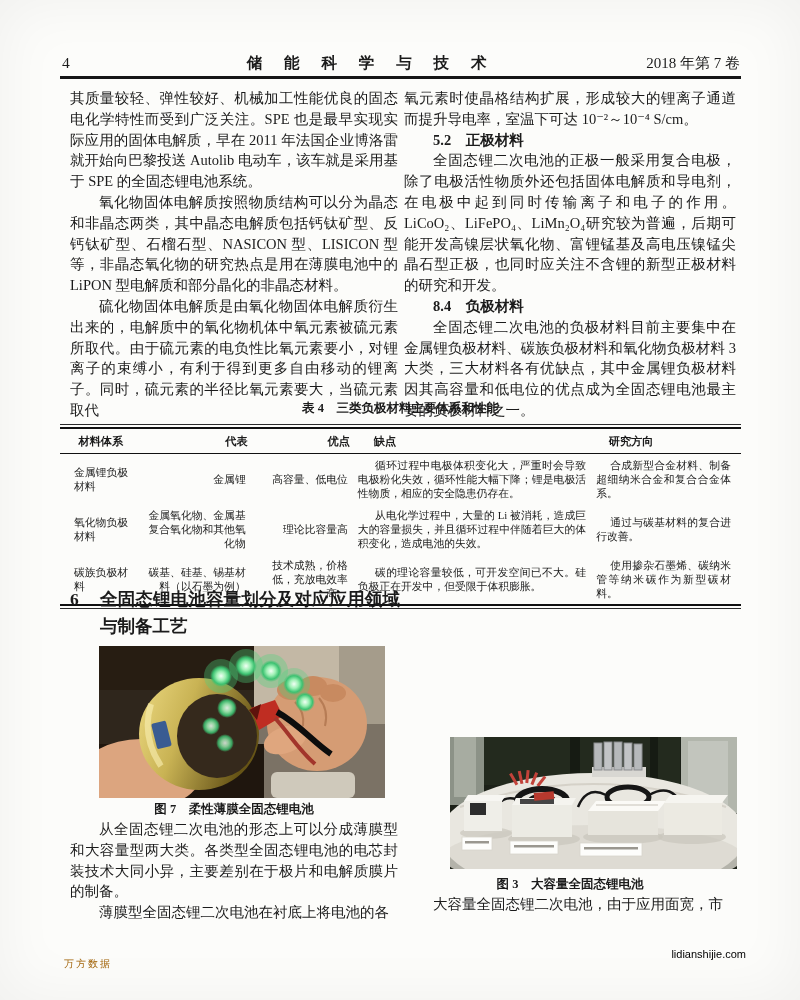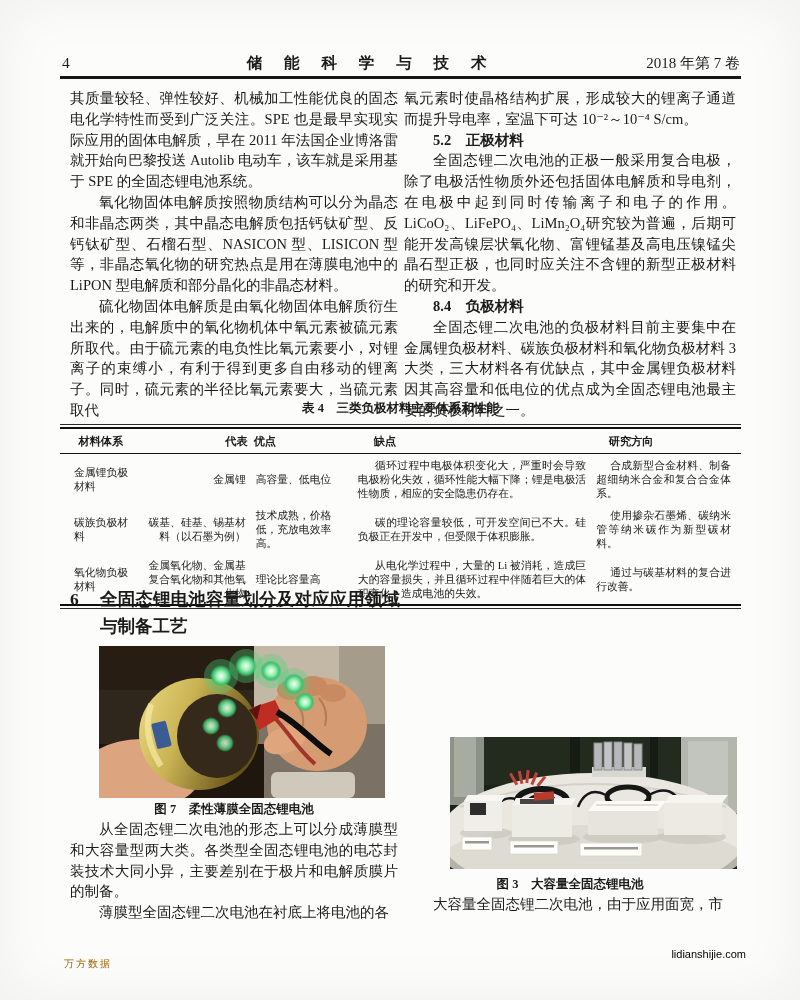--- a/index.html
+++ b/index.html
@@ -26,21 +26,21 @@
   
   .tblwrap{position:absolute;left:60px;top:400px;width:681px;}
   .tbl-title{text-align:center;font-weight:bold;font-size:12.5px;margin:0 0 7px 0;}
   .tbl-box{border-top:1px solid #2a2a2a;border-bottom:1px solid #2a2a2a;padding:2px 0;}
   table.t4{width:100%;border-collapse:collapse;font-size:10.8px;line-height:14px;
     border-top:2px solid #111;border-bottom:2px solid #111;}
   .t4 th{border-bottom:1.3px solid #111;font-weight:bold;padding:5px 3px;font-size:11.2px;}
   .t4 td{padding:4px 5px;vertical-align:middle;}
   .t4 .c-sys{width:12%;text-align:left;padding-left:14px;}
   .t4 .c-rep{width:16%;text-align:right;}
-  .t4 .c-adv{width:15%;text-align:left;}
+  .t4 .c-adv{width:15%;text-align:right;}
   .t4 .c-dis{width:35%;text-align:justify;text-indent:1.6em;}
   .t4 .c-dir{width:22%;text-align:justify;text-indent:1.3em;padding-right:10px;}
   .t4 th.c-sys{text-align:center;padding-left:3px;}
   
   .sec6{position:absolute;left:70px;top:586px;width:330px;display:flex;
     font-size:17.5px;font-weight:bold;line-height:27px;}
   .sec6 .num{flex:0 0 30px;}
   .sec6 .ttl{flex:1;text-align:justify;}
   
   .fig2{position:absolute;left:99px;top:646px;width:286px;height:152px;}
@@ -98,32 +98,32 @@
         </thead>
         <tbody>
           <tr>
             <td class="c-sys">金属锂负极材料</td>
             <td class="c-rep">金属锂</td>
             <td class="c-adv">高容量、低电位</td>
             <td class="c-dis">循环过程中电极体积变化大，严重时会导致电极粉化失效，循环性能大幅下降；锂是电极活性物质，相应的安全隐患仍存在。</td>
             <td class="c-dir">合成新型合金材料、制备超细纳米合金和复合合金体系。</td>
           </tr>
           <tr>
+            <td class="c-sys">氧化物负极材料</td>
+            <td class="c-rep">金属氧化物、金属基复合氧化物和其他氧化物</td>
+            <td class="c-adv">理论比容量高</td>
+            <td class="c-dis">从电化学过程中，大量的 Li 被消耗，造成巨大的容量损失，并且循环过程中伴随着巨大的体积变化，造成电池的失效。</td>
+            <td class="c-dir">通过与碳基材料的复合进行改善。</td>
+          </tr>
+          <tr>
             <td class="c-sys">碳族负极材料</td>
             <td class="c-rep">碳基、硅基、锡基材料（以石墨为例）</td>
             <td class="c-adv">技术成熟，价格低，充放电效率高。</td>
             <td class="c-dis">碳的理论容量较低，可开发空间已不大。硅负极正在开发中，但受限于体积膨胀。</td>
             <td class="c-dir">使用掺杂石墨烯、碳纳米管等纳米碳作为新型碳材料。</td>
-          </tr>
-          <tr>
-            <td class="c-sys">氧化物负极材料</td>
-            <td class="c-rep">金属氧化物、金属基复合氧化物和其他氧化物</td>
-            <td class="c-adv">理论比容量高</td>
-            <td class="c-dis">从电化学过程中，大量的 Li 被消耗，造成巨大的容量损失，并且循环过程中伴随着巨大的体积变化，造成电池的失效。</td>
-            <td class="c-dir">通过与碳基材料的复合进行改善。</td>
           </tr>
         </tbody>
       </table>
     </div>
   </div>
 
   <div class="sec6">
     <span class="num">6</span>
     <span class="ttl">全固态锂电池容量划分及对应应用领域与制备工艺</span>
   </div>

